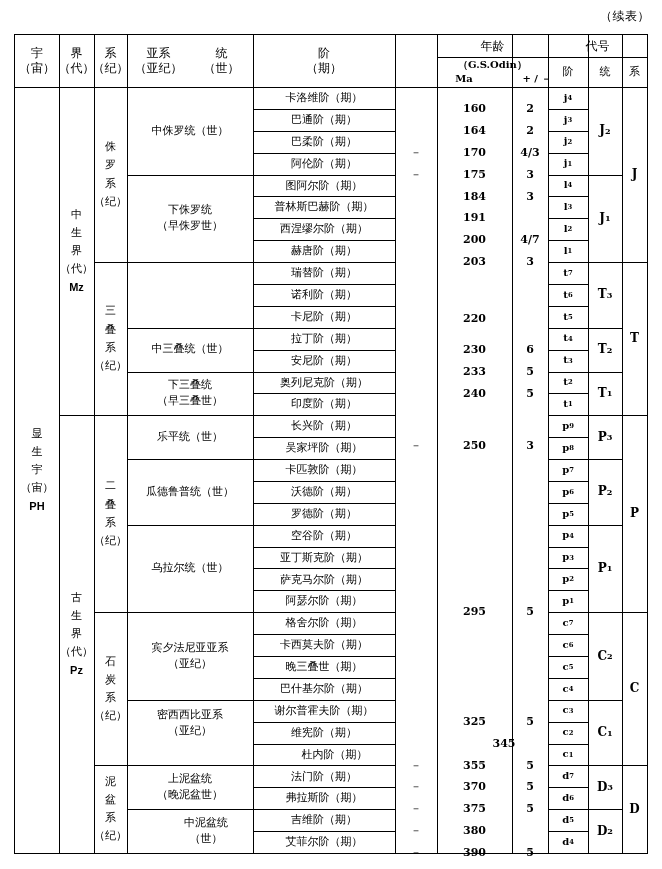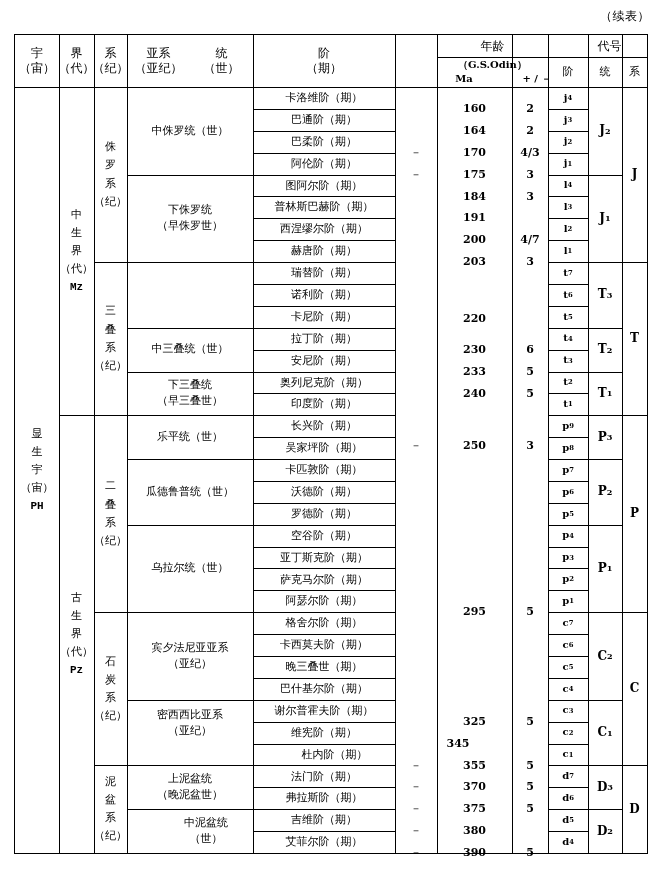--- a/index.html
+++ b/index.html
@@ -39,21 +39,21 @@
     display:flex;flex-direction:column;align-items:center;justify-content:center;
     line-height:1.65;font-size:11px;letter-spacing:0;
   }
   .vtext span{display:block;}
 
   .stage{font-size:11px;}
   .epoch{font-size:11px;line-height:1.5;}
   .num{font-size:11px;font-family:"DejaVu Serif","Liberation Serif",serif;font-weight:bold;}
   .code{font-size:10px;font-family:"DejaVu Serif","Liberation Serif",serif;font-weight:bold;}
   .codeb{font-size:12px;font-family:"DejaVu Serif","Liberation Serif",serif;font-weight:bold;}
-  .serif{font-family:Liberation Mono, monospace;font-weight:bold;}
+  .serif{font-family:Liberation Sans, sans-serif;font-weight:bold;}
   .dash{font-size:11px;}
   sub{font-size:.68em;line-height:0;}
   .odin{font-size:10px;font-family:"DejaVu Serif","Liberation Serif",serif;font-weight:bold;}
 </style>
 </head>
 <body>
 
 <div id="sheet">
 
   <div id="cont-label">（续表）</div>
@@ -106,21 +106,21 @@
       <div class="cell hdr" style="left: 238px; top: 0px; width: 142px; height: 52px;">
         <div>
           <div>阶</div>
           <div>（期）</div>
         </div>
       </div>
       <div class="cell hdr" style="left: 422px; top: 0px; width: 111px; height: 22px;">年龄</div>
       <div class="cell odin" style="left: 422px; top: 22px; width: 111px; height: 16px;">（G.S.Odin）</div>
       <div class="cell odin" style="left: 426px; top: 36px; width: 46px; height: 16px;">Ma</div>
       <div class="cell odin" style="left: 487px; top: 36px; width: 70px; height: 16px;">+ / －</div>
-      <div class="cell hdr" style="left: 533px; top: 0px; width: 99px; height: 22px; margin-left: 12px;">代号</div>
+      <div class="cell hdr" style="left: 533px; top: 0px; width: 99px; height: 22px;">代号</div>
       <div class="cell hdr2" style="left: 533px; top: 22px; width: 40px; height: 30px;">阶</div>
       <div class="cell hdr2" style="left: 573px; top: 22px; width: 34px; height: 30px;">统</div>
       <div class="cell hdr2" style="left: 607px; top: 22px; width: 25px; height: 30px;">系</div>
       <div class="cell stage" style="left: 238px; top: 52px; width: 142px; height: 21.8857px;">卡洛维阶（期）</div>
       <div class="cell code" style="left: 533px; top: 52px; width: 40px; height: 21.8857px;">j<sub>4</sub></div>
       <div class="cell stage" style="left: 238px; top: 73.8857px; width: 142px; height: 21.8857px;">巴通阶（期）</div>
       <div class="seg" style="left: 238px; top: 73.8857px; width: 142px; height: 1px;"></div>
       <div class="cell code" style="left: 533px; top: 73.8857px; width: 40px; height: 21.8857px;">j<sub>3</sub></div>
       <div class="seg" style="left: 533px; top: 73.8857px; width: 40px; height: 1px;"></div>
       <div class="cell stage" style="left: 238px; top: 95.7714px; width: 142px; height: 21.8857px;">巴柔阶（期）</div>
@@ -439,21 +439,21 @@
       <div class="cell num" style="left: 497px; top: 325.571px; width: 36px; height: 21.8857px;">5</div>
       <div class="cell num" style="left: 422px; top: 347.457px; width: 75px; height: 21.8857px;">240</div>
       <div class="cell num" style="left: 497px; top: 347.457px; width: 36px; height: 21.8857px;">5</div>
       <div class="cell num" style="left: 422px; top: 399.983px; width: 75px; height: 21.8857px;">250</div>
       <div class="cell num" style="left: 497px; top: 399.983px; width: 36px; height: 21.8857px;">3</div>
       <div class="cell dash" style="left: 380px; top: 399.983px; width: 42px; height: 21.8857px;">－</div>
       <div class="cell num" style="left: 422px; top: 566.314px; width: 75px; height: 21.8857px;">295</div>
       <div class="cell num" style="left: 497px; top: 566.314px; width: 36px; height: 21.8857px;">5</div>
       <div class="cell num" style="left: 422px; top: 675.743px; width: 75px; height: 21.8857px;">325</div>
       <div class="cell num" style="left: 497px; top: 675.743px; width: 36px; height: 21.8857px;">5</div>
-      <div class="cell num" style="left: 398px; top: 697.629px; width: 75px; height: 21.8857px; padding-left: 15px;">345</div>
+      <div class="cell num" style="left: 444px; top: 697.629px; width: 75px; height: 21.8857px; padding-left: 15px;">345</div>
       <div class="cell num" style="left: 422px; top: 719.514px; width: 75px; height: 21.8857px;">355</div>
       <div class="cell num" style="left: 497px; top: 719.514px; width: 36px; height: 21.8857px;">5</div>
       <div class="cell dash" style="left: 380px; top: 719.514px; width: 42px; height: 21.8857px;">－</div>
       <div class="cell num" style="left: 422px; top: 741.4px; width: 75px; height: 21.8857px;">370</div>
       <div class="cell num" style="left: 497px; top: 741.4px; width: 36px; height: 21.8857px;">5</div>
       <div class="cell dash" style="left: 380px; top: 741.4px; width: 42px; height: 21.8857px;">－</div>
       <div class="cell num" style="left: 422px; top: 763.286px; width: 75px; height: 21.8857px;">375</div>
       <div class="cell num" style="left: 497px; top: 763.286px; width: 36px; height: 21.8857px;">5</div>
       <div class="cell dash" style="left: 380px; top: 763.286px; width: 42px; height: 21.8857px;">－</div>
       <div class="cell num" style="left: 422px; top: 785.171px; width: 75px; height: 21.8857px;">380</div>

